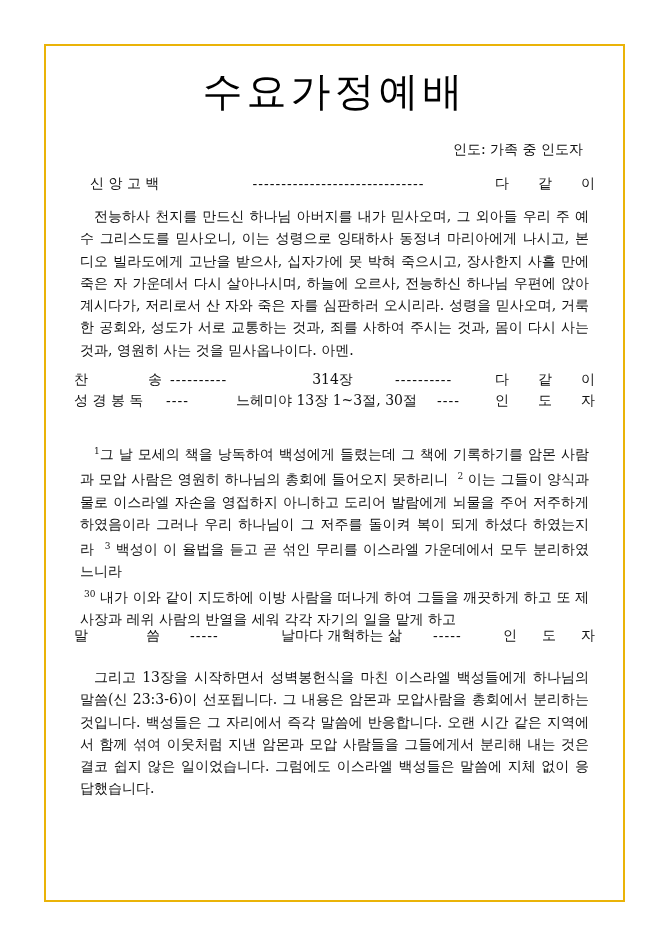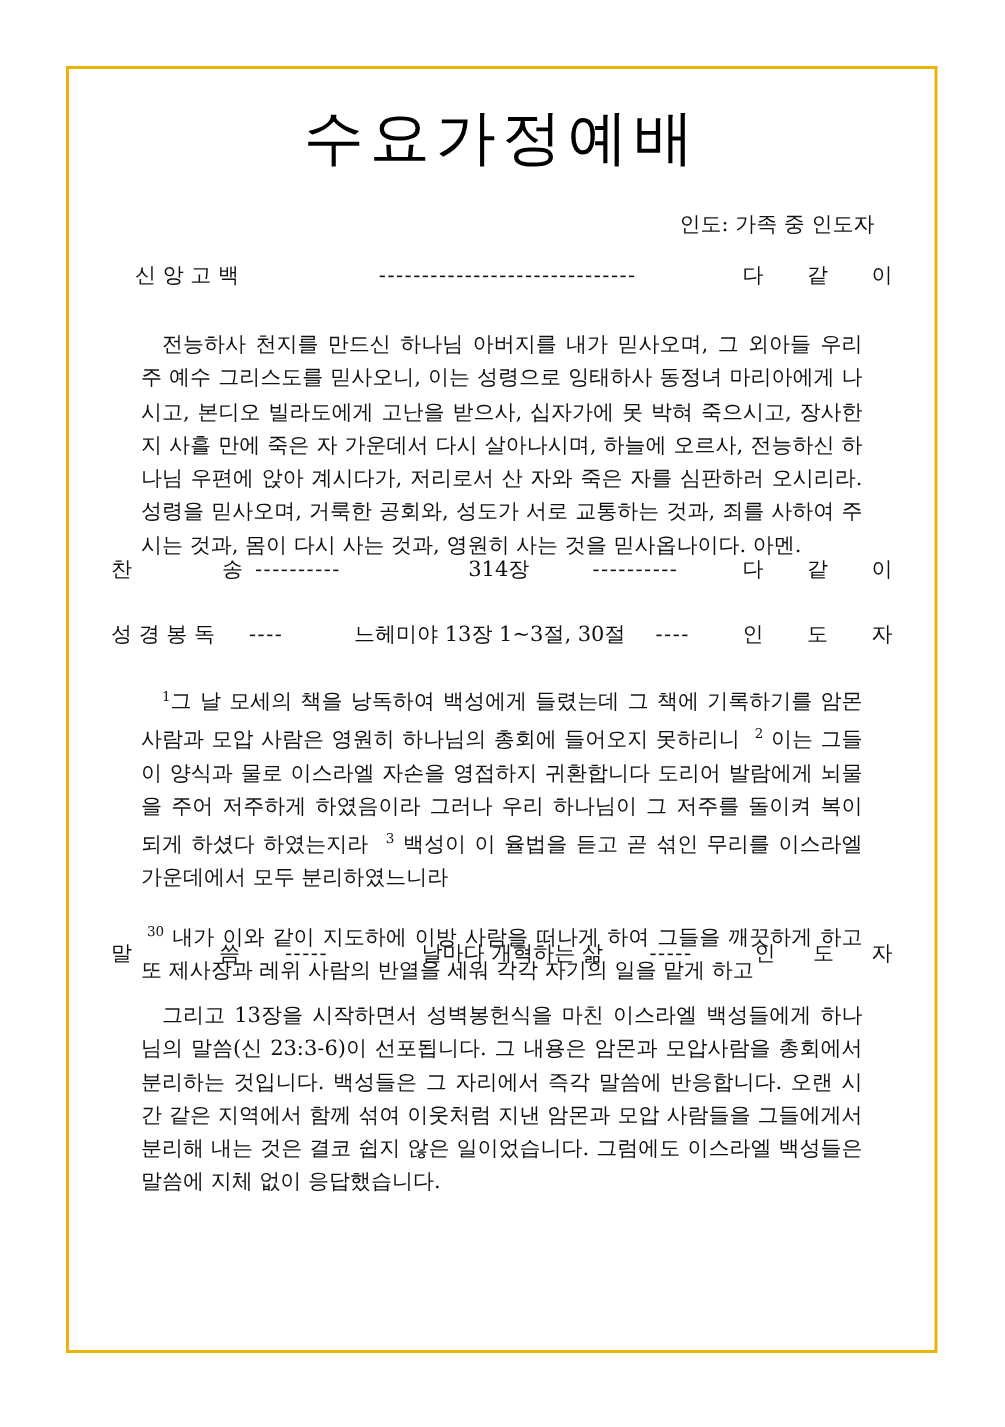--- a/index.html
+++ b/index.html
@@ -11,21 +11,21 @@
            font-family: "DejaVu Sans", sans-serif; font-size: 40px; letter-spacing: 4px;
            font-weight: normal; color: #000; }
   .leader { position: absolute; right: 40px; top: 95px; font-size: 14px; }
   .row { position: absolute; left: 28px; right: 28px; font-size: 14px; height: 20px;
          display: flex; align-items: center; white-space: nowrap; }
   .row .label { display: inline-block; }
   .row .dash { letter-spacing: 1px; }
   .row .who { display: flex; justify-content: space-between; width: 100px; }
   .para { position: absolute; left: 34px; right: 34px; font-size: 14px; line-height: 22.3px;
           text-align: justify; text-align-last: left; }
-  .para p { margin: 14px; }
+  .para p { margin: 0; }
   .indent { text-indent: 14px; }
   sup { font-size: 9px; vertical-align: 5px; }
 </style>
 </head>
 <body>
 
 <div class="frame">
 
   <div class="title">수요가정예배</div>
   <div class="leader">인도: 가족 중 인도자</div>
@@ -50,34 +50,34 @@
     <span class="dash" style="width:100px;">----------</span>
     <span style="flex:1; text-align:center;">314장</span>
     <span class="dash" style="width:100px;">----------</span>
     <span class="who">
       <span>다</span>
       <span>같</span>
       <span>이</span>
     </span>
   </div>
 
-  <div class="row" style="top:367px;">
+  <div class="row" style="top:345px;">
     <span style="width:92px;">성 경 봉 독</span>
     <span class="dash" style="width:50px;">----</span>
     <span style="flex:1; text-align:center;">느헤미야 13장 1~3절, 30절</span>
     <span class="dash" style="width:58px;">----</span>
     <span class="who">
       <span>인</span>
       <span>도</span>
       <span>자</span>
     </span>
   </div>
 
   <div class="para" style="top:394px;">
-    <p class="indent"><sup>1</sup><span>그 날 모세의 책을 낭독하여 백성에게 들렸는데 그 책에 기록하기를 암몬 사람과 모압 사람은 영원히 하나님의 총회에 들어오지 못하리니</span>&nbsp; <sup>2</sup> <span>이는 그들이 양식과 물로 이스라엘 자손을 영접하지 귀환합니다 도리어 발람에게 뇌물을 주어 저주하게 하였음이라 그러나 우리 하나님이 그 저주를 돌이켜 복이 되게 하셨다 하였는지라</span>&nbsp; <sup>3</sup> <span>백성이 이 율법을 듣고 곧 섞인 무리를 이스라엘 가운데에서 모두 분리하였느니라</span></p>
+    <p class="indent"><sup>1</sup><span>그 날 모세의 책을 낭독하여 백성에게 들렸는데 그 책에 기록하기를 암몬 사람과 모압 사람은 영원히 하나님의 총회에 들어오지 못하리니</span>&nbsp; <sup>2</sup> <span>이는 그들이 양식과 물로 이스라엘 자손을 영접하지 아니하고 도리어 발람에게 뇌물을 주어 저주하게 하였음이라 그러나 우리 하나님이 그 저주를 돌이켜 복이 되게 하셨다 하였는지라</span>&nbsp; <sup>3</sup> <span>백성이 이 율법을 듣고 곧 섞인 무리를 이스라엘 가운데에서 모두 분리하였느니라</span></p>
     <p style="text-indent:4px;"><sup>30</sup> <span>내가 이와 같이 지도하에 이방 사람을 떠나게 하여 그들을 깨끗하게 하고 또 제사장과 레위 사람의 반열을 세워 각각 자기의 일을 맡게 하고</span></p>
   </div>
 
   <div class="row" style="top:580px;">
     <span style="width:72px;">말</span>
     <span style="width:44px;">씀</span>
     <span class="dash" style="width:60px;">-----</span>
     <span style="flex:1; text-align:center;">날마다 개혁하는 삶</span>
     <span class="dash" style="width:70px;">-----</span>
     <span class="who" style="width:92px;">

